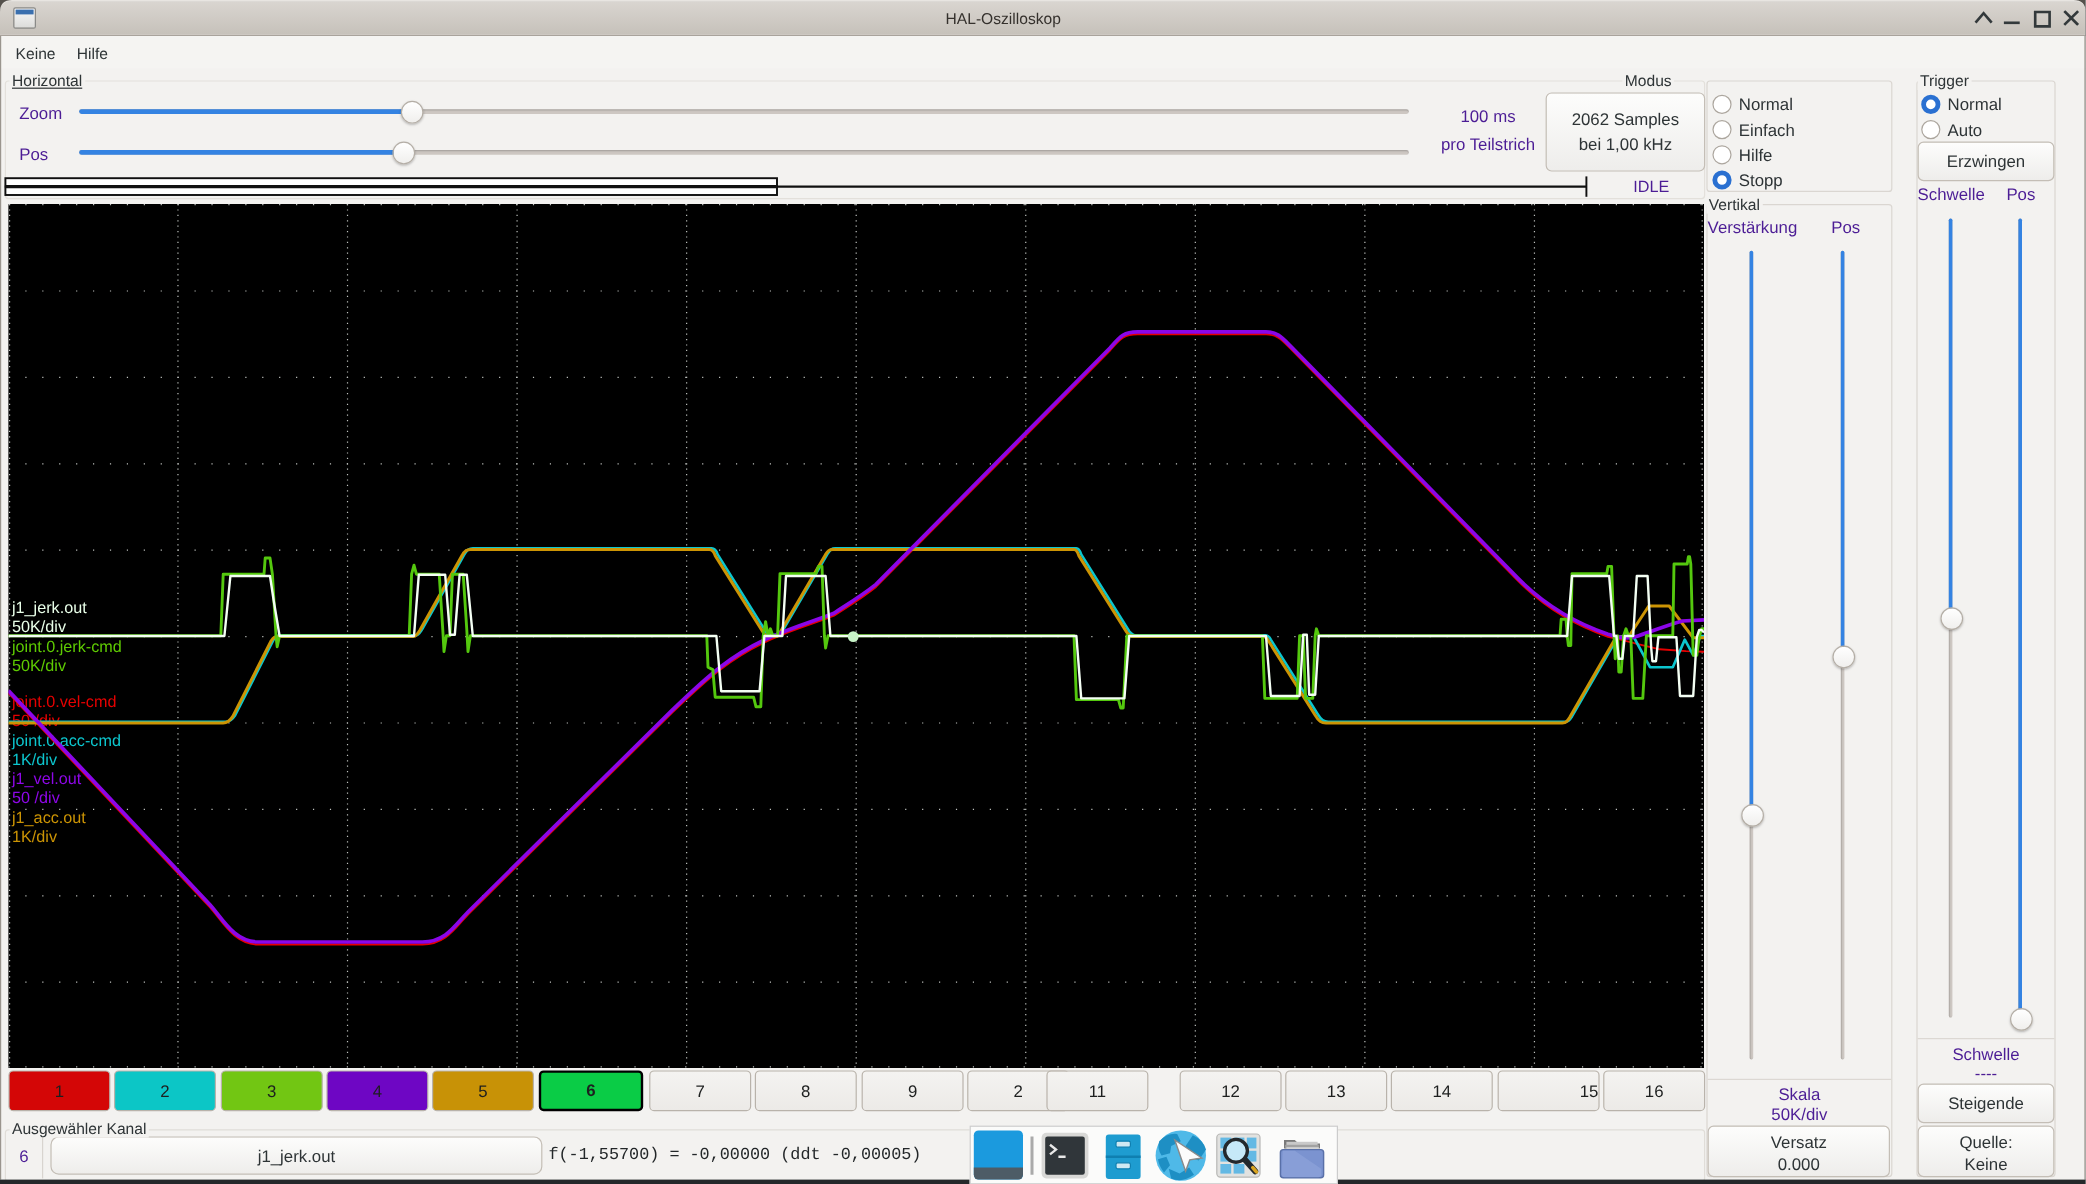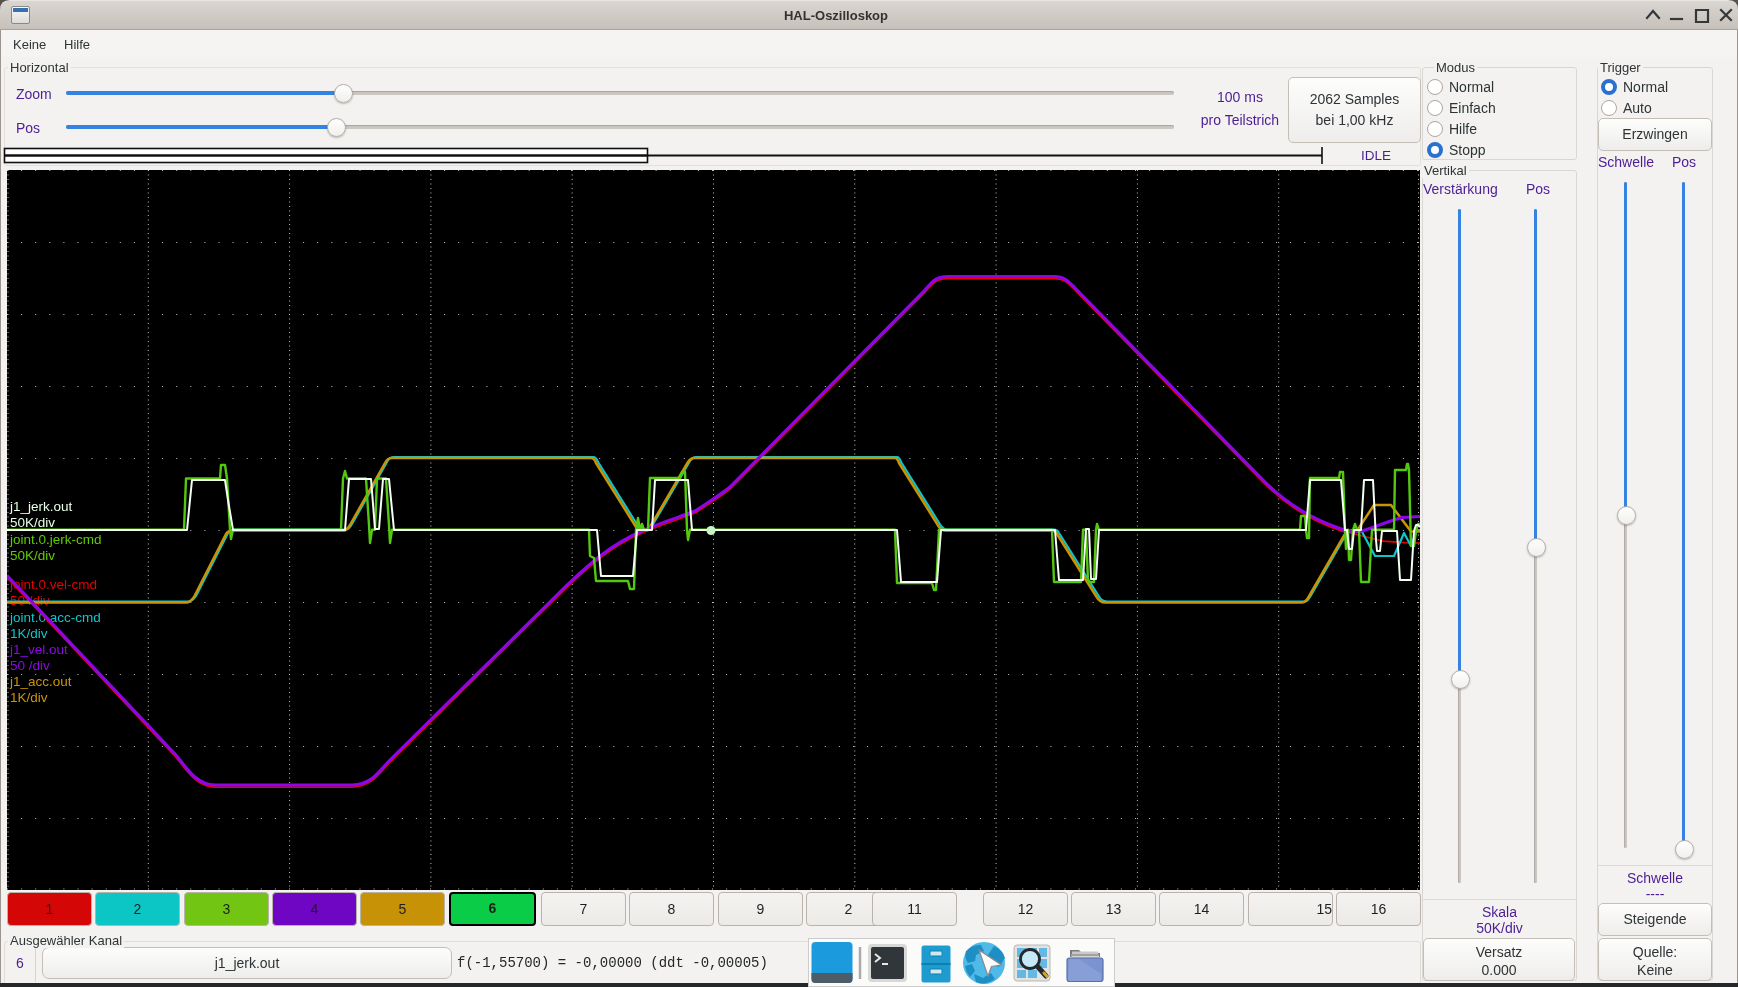--- a/index.html
+++ b/index.html
@@ -2,21 +2,21 @@
 <html><head>
 <meta charset="utf-8">
 <style>
 * { margin:0; padding:0; box-sizing:border-box; }
 html,body { width:1738px; height:987px; overflow:hidden; }
 body { font-family:"Liberation Sans", sans-serif; background:#f3f2f0; position:relative; }
 #titlebar { position:absolute; left:0; top:0; width:1738px; height:30px;
   background:linear-gradient(#dad6d1,#c6c1ba); border-bottom:1px solid #a9a39c;
   border-radius:8px 8px 0 0; box-shadow:inset 0 1px 0 #e8e5e1; }
 #tbcorners { position:absolute; left:0; top:0; width:1738px; height:30px; }
-#title { position:absolute; left:0; right:66px; top:8px; text-align:center; font-size:13px; font-weight:bold; color:#35312d; }
+#title { position:absolute; left:0; right:66px; top:8px; text-align:center; font-size:13px; font-weight:normal; color:#35312d; }
 #winicon { position:absolute; left:11px; top:6px; width:19px; height:18px; background:linear-gradient(#f8f8f8,#dcdcda); border:1px solid #8a8a88; border-radius:2px; }
 #winicon:before { content:""; position:absolute; left:1px; right:1px; top:1px; height:4px; background:#3a6fae; }
 #menubar { position:absolute; left:0; top:30px; width:1738px; height:27px; background:#f5f4f2; }
 .menuitem { position:absolute; top:7px; font-size:13px; color:#2e3436; }
 #content { position:absolute; left:0; top:57px; width:1738px; height:926px; background:#f3f2f0; }
 .lbl { position:absolute; font-size:13px; color:#4c1d95; white-space:nowrap; }
 .frame { position:absolute; border:1px solid #dad6d1; border-radius:3px; }
 .framelbl { position:absolute; font-size:13px; color:#2e3436; background:#f3f2f0; padding:0 2px; z-index:3; }
 .hslider-track { position:absolute; height:4px; background:#cdc7c2; border-radius:2px; box-shadow:inset 0 1px 1px rgba(0,0,0,0.18);}
 .hslider-fill { position:absolute; height:4px; background:#3483e2; border-radius:2px; }
@@ -44,21 +44,21 @@
   </g>
 </svg>
 <div id="winicon"></div>
 <div id="title">HAL-Oszilloskop</div>
 <div id="menubar">
   <span class="menuitem" style="left:13px;">Keine</span>
   <span class="menuitem" style="left:64px;">Hilfe</span>
 </div>
 <div id="content"></div>
 
-<div class="framelbl" style="left:8px; top:60px;">Horizontal</div>
+<div class="framelbl" style="left:8px; top:60px;text-decoration:underline;">Horizontal</div>
 <div class="frame" style="left:4px; top:67px; width:1417px; height:99px; border-color:#e3e0db;"></div>
 <div class="lbl" style="left:16px; top:86px; font-size:14px;">Zoom</div>
 <div class="hslider-track" style="left:66px; top:91px; width:1108px;"></div>
 <div class="hslider-fill" style="left:66px; top:91px; width:270px;"></div>
 <div class="handle" style="left:334px; top:84px;"></div>
 <div class="lbl" style="left:16px; top:120px; font-size:14px;">Pos</div>
 <div class="hslider-track" style="left:66px; top:125px; width:1108px;"></div>
 <div class="hslider-fill" style="left:66px; top:125px; width:263px;"></div>
 <div class="handle" style="left:327px; top:118px;"></div>
 <div class="lbl" style="left:1150px; top:89px; width:180px; text-align:center; font-size:14px;">100 ms</div>
@@ -140,21 +140,21 @@
 <div class="chbtn" style="left:1248px; background:linear-gradient(#f4f3f1,#eceae7);text-align:right;">15</div>
 <div class="chbtn" style="left:1336px; background:linear-gradient(#f4f3f1,#eceae7);">16</div>
 
 <div class="framelbl" style="left:8px; top:933px;">Ausgewähler Kanal</div>
 <div class="frame" style="left:4px; top:941px; width:1417px; height:44px; border-color:#e0ddd8;"></div>
 <div class="lbl" style="left:12px; top:955px; width:16px; text-align:center; font-size:14px;">6</div>
 <div style="position:absolute; left:35px; top:946px; width:1px; height:36px; background:#d8d4cf;"></div>
 <div class="btn" style="left:42px; top:947px; width:410px; height:32px; line-height:30px; font-size:14px; border-radius:7px;">j1_jerk.out</div>
 <div id="fmono" style="left:457px; top:955px;">f(-1,55700) = -0,00000 (ddt -0,00005)</div>
 
-<div class="framelbl" style="left:1434px; top:60px;">Modus</div>
+<div class="framelbl" style="left:1352px; top:60px;">Modus</div>
 <div class="frame" style="left:1422px; top:67px; width:155px; height:93px;"></div>
 <div class="radio" style="left:1427px; top:79px;"></div>
 <div class="radiolbl" style="left:1449px; top:79px;">Normal</div>
 <div class="radio" style="left:1427px; top:100px;"></div>
 <div class="radiolbl" style="left:1449px; top:100px;">Einfach</div>
 <div class="radio" style="left:1427px; top:121px;"></div>
 <div class="radiolbl" style="left:1449px; top:121px;">Hilfe</div>
 <div class="radio checked" style="left:1427px; top:142px;"></div>
 <div class="radiolbl" style="left:1449px; top:142px;">Stopp</div>
 

